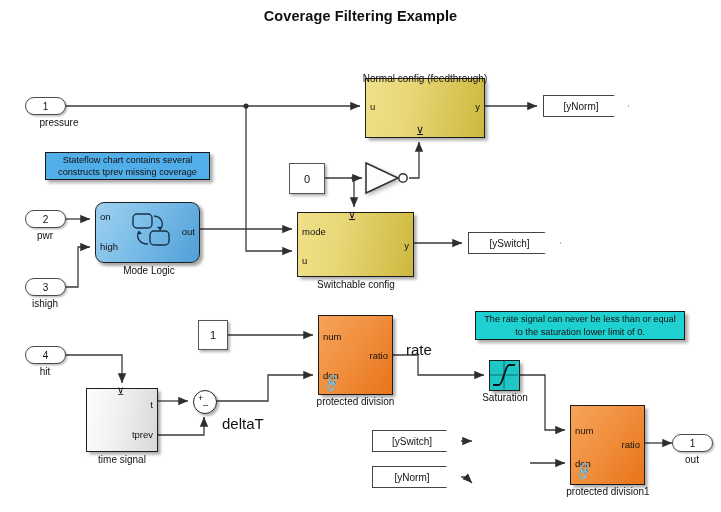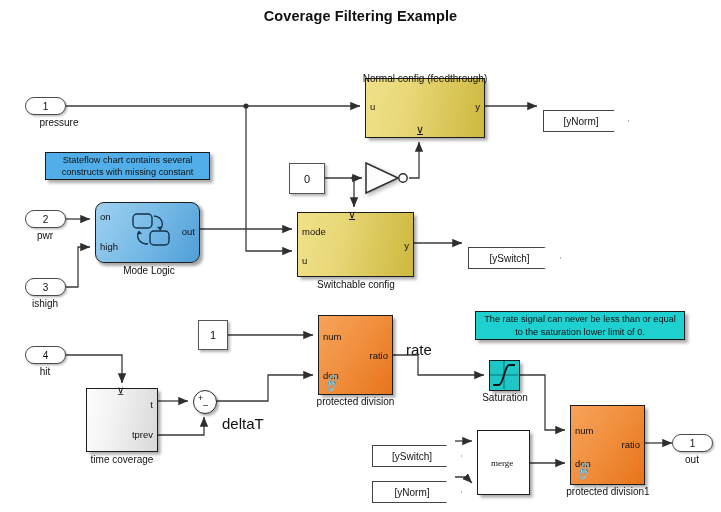--- a/index.html
+++ b/index.html
@@ -19,21 +19,21 @@
   .pin-l{left:4px;}
   .pin-r{right:4px;}
   .caption{position:absolute;font-size:10px;color:#111;text-align:center;white-space:nowrap;}
   .sig{position:absolute;font-size:15px;color:#111;white-space:nowrap;}
   .port{position:absolute;box-sizing:border-box;border:1.4px solid #4a4a4a;background:#fff;
         border-radius:10px;height:18px;display:flex;align-items:center;justify-content:center;
         font-size:10px;color:#111;box-shadow:1.5px 1.5px 2px rgba(0,0,0,.25);}
   .goto{position:absolute;box-sizing:border-box;height:22px;background:#fff;
         border:1.3px solid #444;display:flex;align-items:center;justify-content:center;
         font-size:10px;color:#111;box-shadow:1.8px 1.8px 2.5px rgba(0,0,0,.3);}
-  .goto.tag-in{clip-path:polygon(0 0,82% 0,100% 50%,82% 100%,0 100%);padding-right:10px;margin-top:15px;}
+  .goto.tag-in{clip-path:polygon(0 0,82% 0,100% 50%,82% 100%,0 100%);padding-right:10px;}
   .annot{position:absolute;box-sizing:border-box;border:1.3px solid #1a1a1a;
          box-shadow:3px 3px 3px rgba(0,0,0,.33);
          display:flex;align-items:center;justify-content:center;text-align:center;
          font-size:9.2px;line-height:12.4px;color:#111;padding:2px 4px;}
   .an-blue{background:#51aee8;}
   .an-yellow{background:#e3cf37;}
   .an-orange{background:#f3791a;}
   .an-cyan{background:#1fd0d0;}
   .constblk{position:absolute;box-sizing:border-box;background:#fff;border:1.5px solid #555;
             display:flex;align-items:center;justify-content:center;font-size:11px;color:#111;
@@ -187,21 +187,21 @@
   </div>
   <div class="goto tag-in" style="left:372px;top:466px;width:90px;">
     <span>[yNorm]</span>
   </div>
 
   <div class="blk greyblk" style="left:86px;top:388px;width:72px;height:64px;">
     <span class="lbl pin-r" style="top:10px;">t</span>
     <span class="lbl pin-r" style="top:40px;">tprev</span>
     <span class="enport" style="left:30px;top:-3px;font-size:10px;">⊻</span>
   </div>
-  <div class="caption" style="left:77px;top:454px;width:90px;">time coverage</div>
+  <div class="caption" style="left:77px;top:454px;width:90px;">time signal</div>
 
   <div class="sumblk" style="left:193px;top:390px;width:22px;height:22px;">
     <span style="left:4px;top:2px;">+</span>
     <span style="left:9px;top:9px;">–</span>
   </div>
   <div class="sig" style="left:222px;top:415px;">deltaT</div>
 
   <div class="blk orangeblk" style="left:318px;top:315px;width:75px;height:80px;">
     <span class="lbl pin-l" style="top:15px;">num</span>
     <span class="lbl pin-l" style="top:54px;">den</span>
@@ -213,34 +213,31 @@
 
   <div class="satblk" style="left:489px;top:360px;width:31px;height:31px;">
     <svg width="28" height="28" style="position:absolute;left:0;top:0;">
       <line x1="14" y1="0" x2="14" y2="28" stroke="#0a6a6a" stroke-width="0.9"></line>
       <line x1="0" y1="14" x2="28" y2="14" stroke="#0a6a6a" stroke-width="0.9"></line>
       <path d="M3,24 L9,24 C13,24 15,4 19,4 L25,4" fill="none" stroke="#111" stroke-width="1.9"></path>
     </svg>
   </div>
   <div class="caption" style="left:475px;top:392px;width:60px;">Saturation</div>
 
-  <div class="blk whiteblk" style="left:477px;top:430px;width:53px;height:65px;">
-    <span class="mergetxt" style="left:13px;top:27px;">merge</span>
-  </div>
 
   <div class="blk orangeblk" style="left:570px;top:405px;width:75px;height:80px;">
     <span class="lbl pin-l" style="top:19px;">num</span>
     <span class="lbl pin-l" style="top:52px;">den</span>
     <span class="lbl pin-r" style="top:33px;">ratio</span>
     <span class="chainicon" style="left:5px;top:58px;">🔗</span>
   </div>
   <div class="caption" style="left:553px;top:486px;width:110px;">protected division1</div>
 
   <div class="annot an-blue" style="left:45px;top:152px;width:165px;height:28px;">
-    <span>Stateflow chart contains several constructs with missing constant</span>
+    <span>Stateflow chart contains several constructs tprev missing coverage</span>
   </div>
 
 
 
   <div class="annot an-cyan" style="left:475px;top:311px;width:210px;height:29px;">
     <span>The rate signal can never be less than or equal to the saturation lower limit of 0.</span>
   </div>
 
 </div>
 

